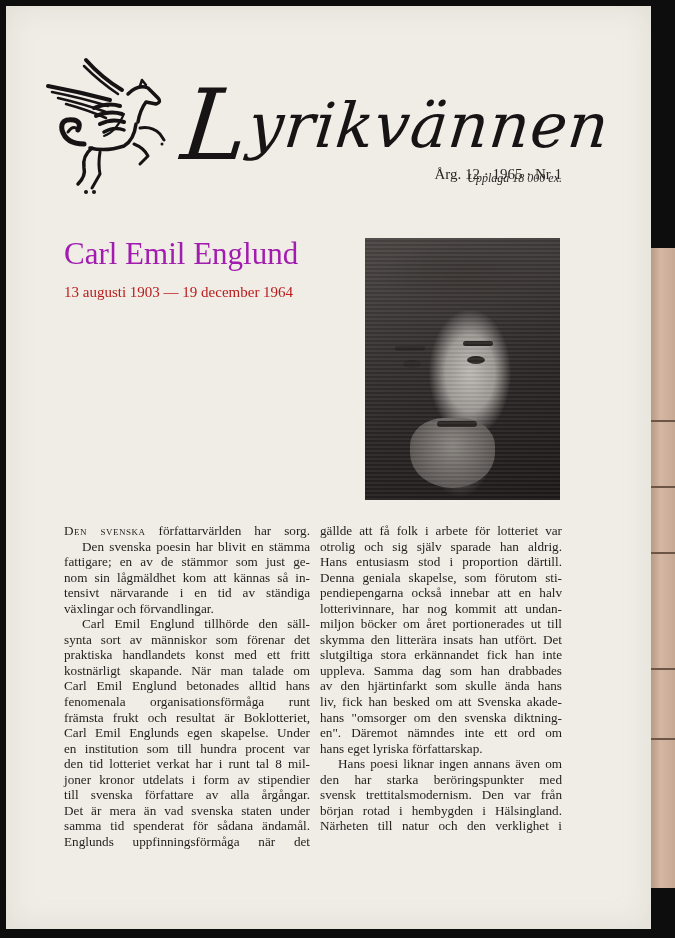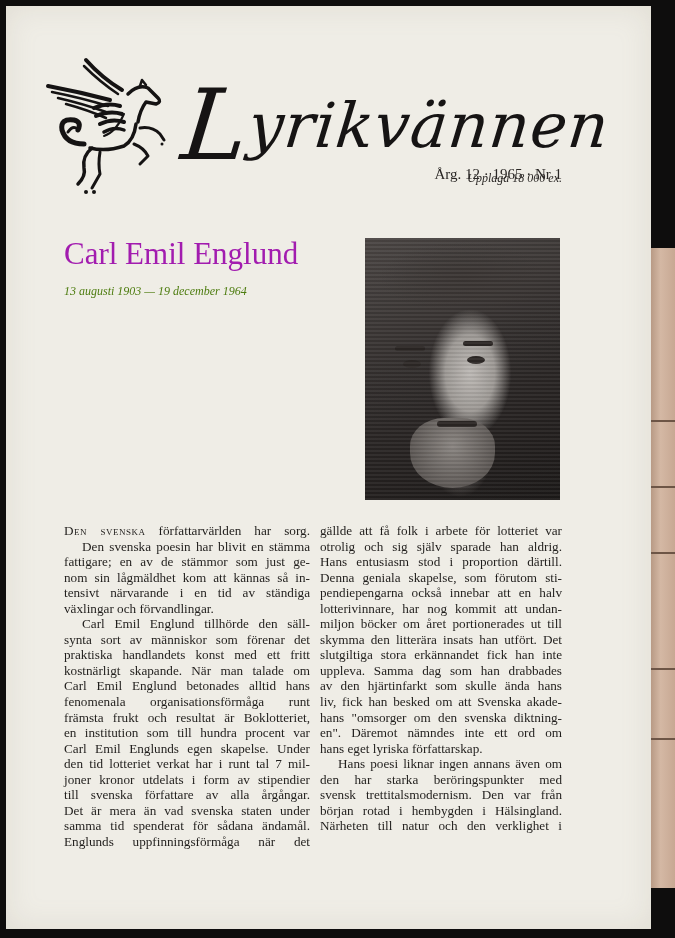--- a/index.html
+++ b/index.html
@@ -96,24 +96,23 @@
       font-family: "Liberation Serif", serif;
       font-size: 31px;
       color: #a21caf;
       white-space: nowrap;
     }
     .article-dates {
       position: absolute;
       left: 64px;
       top: 284px;
       font-family: "Liberation Serif", serif;
-      font-size: 12px;
-      color: #4d7c0f;
-      white-space: nowrap;
-      font-style: italic;
+      font-size: 15px;
+      color: #b91c1c;
+      white-space: nowrap;
     }
 
     
     .portrait {
       position: absolute;
       left: 365px;
       top: 238px;
       width: 195px;
       height: 262px;
       background:
@@ -249,23 +248,23 @@
       <span class="line">nom sin lågmäldhet kom att kännas så in-</span>
       <span class="line">tensivt närvarande i en tid av ständiga</span>
       <span class="line last">växlingar och förvandlingar.</span>
       <span class="line indent">Carl Emil Englund tillhörde den säll-</span>
       <span class="line">synta sort av människor som förenar det</span>
       <span class="line">praktiska handlandets konst med ett fritt</span>
       <span class="line">kostnärligt skapande. När man talade om</span>
       <span class="line">Carl Emil Englund betonades alltid hans</span>
       <span class="line">fenomenala organisationsförmåga runt</span>
       <span class="line">främsta frukt och resultat är Boklotteriet,</span>
+      <span class="line">Carl Emil Englunds egen skapelse. Under</span>
       <span class="line">en institution som till hundra procent var</span>
-      <span class="line">Carl Emil Englunds egen skapelse. Under</span>
-      <span class="line">den tid lotteriet verkat har i runt tal 7 mil-</span>
+      <span class="line">den tid lotteriet verkat har i runt tal 8 mil-</span>
       <span class="line">joner kronor utdelats i form av stipendier</span>
       <span class="line">till svenska författare av alla årgångar.</span>
       <span class="line">Det är mera än vad svenska staten under</span>
       <span class="line">samma tid spenderat för sådana ändamål.</span>
       <span class="line">Englunds uppfinningsförmåga när det</span>
     </div>
 
     <div class="col col-right" style="left:314px; top:517px;">
       <span class="line">gällde att få folk i arbete för lotteriet var</span>
       <span class="line">otrolig och sig själv sparade han aldrig.</span>

